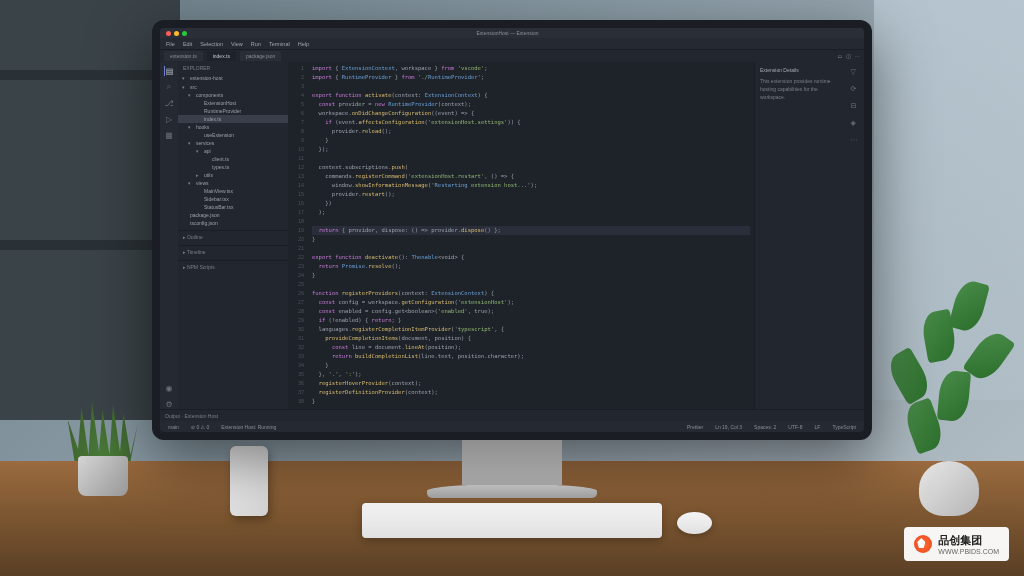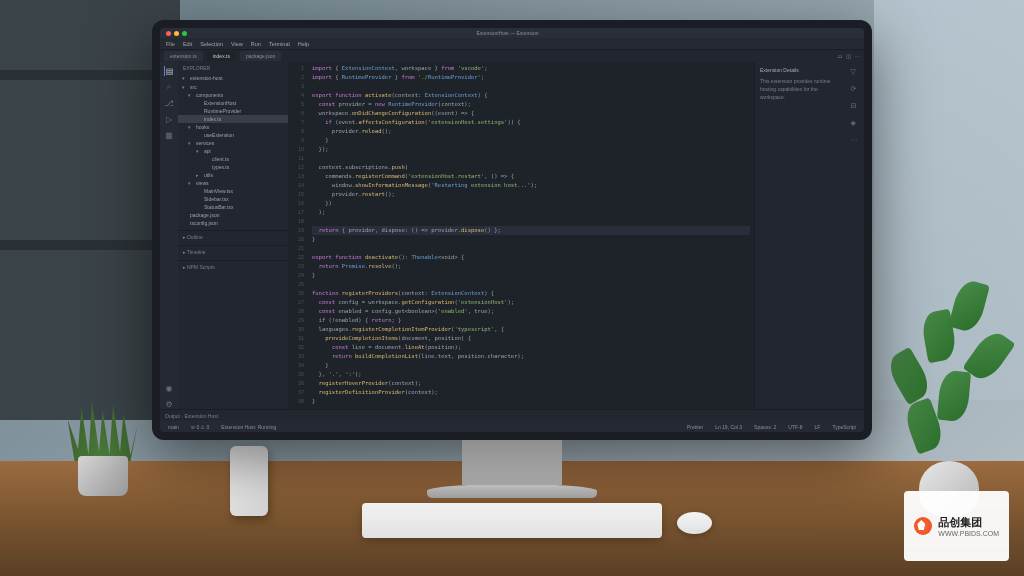--- a/index.html
+++ b/index.html
@@ -51,21 +51,21 @@
 .code .kw{color:#c47ad4}.code .fn{color:#d4b86e}.code .str{color:#8fb573}.code .var{color:#6a9fd4}
 .code .line.hl{background:#2a2e3a}
 .r-pan{width:110px;background:#22262e;border-left:1px solid #1a1d23;display:flex}
 .r-cont{flex:1;padding:4px 5px;color:#7a7f89;font-size:5px;line-height:8px}
 .r-act{width:18px;display:flex;flex-direction:column;align-items:center;padding-top:6px;gap:8px}
 .r-act .ic{width:9px;height:9px;color:#6a6f79;font-size:7px}
 .bot{height:12px;background:#22262e;border-top:1px solid #1a1d23;padding:2px 5px;color:#7a7f89;font-size:5px;display:flex;align-items:center}
 .status{height:11px;background:#252931;display:flex;align-items:center;padding:0 5px;gap:6px;color:#8a8f99;font-size:5px}
 .status .grow{flex:1}
 .status .seg{padding:0 3px}
-.wm{position:absolute;right:15px;bottom:15px;background:rgba(255,255,255,.95);padding:24px 10px;border-radius:4px;display:flex;align-items:center;gap:6px;font-size:11px}
+.wm{position:absolute;right:15px;bottom:15px;background:rgba(255,255,255,.95);padding:6px 10px;border-radius:4px;display:flex;align-items:center;gap:6px;font-size:11px}
 .wm-logo{width:18px;height:18px;background:radial-gradient(circle,#ff6b35,#e8481f);border-radius:50%;position:relative}
 .wm-logo::after{content:"";position:absolute;left:3px;top:3px;width:8px;height:10px;background:#fff;clip-path:polygon(50% 0,100% 40%,80% 100%,20% 100%,0 40%)}
 .window-r{position:absolute;right:0;top:0;width:150px;height:400px;background:linear-gradient(180deg,rgba(200,215,225,.6),rgba(180,195,205,.4))}
 </style>
 </head>
 <body>
 
 <div class="room">
   <div class="shelf"></div>
   <div class="window-r"></div>

